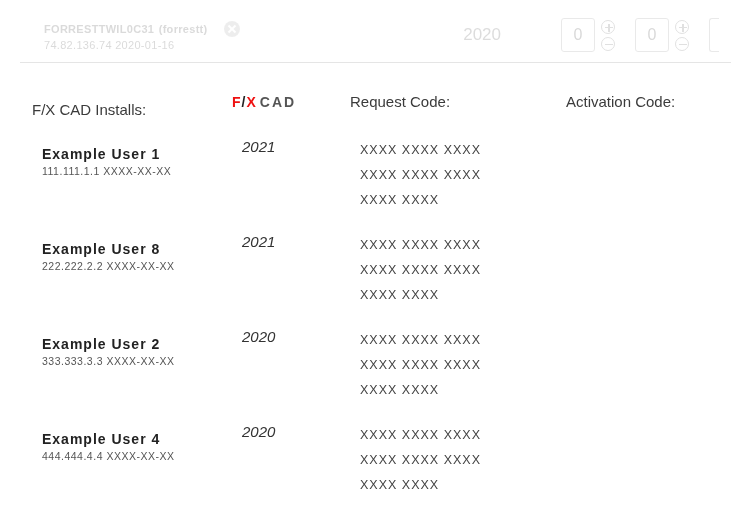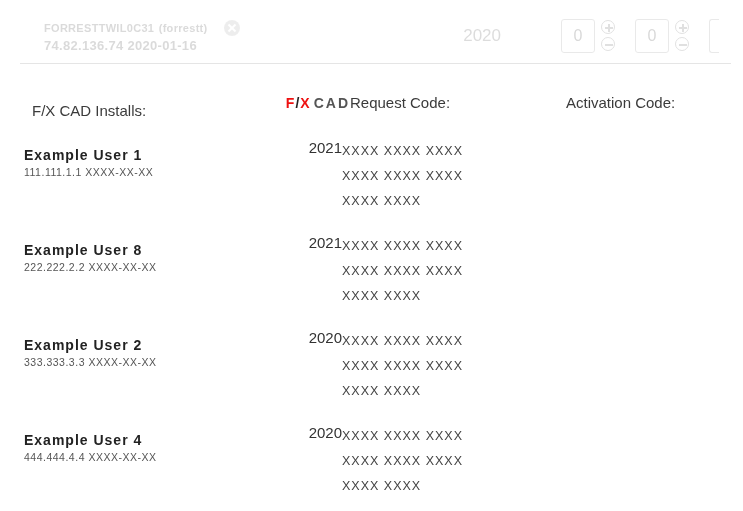--- a/index.html
+++ b/index.html
@@ -21,25 +21,24 @@
   }
   .faded-left { flex: 0 0 auto; }
   .faded-title {
     font-weight: 700;
     font-size: 11px;
     color: #6e6e6e;
     letter-spacing: 0.3px;
   }
   .faded-paren { font-weight: 700; }
   .faded-sub {
-    font-size: 13px;
+    font-size: 11px;
     color: #6e6e6e;
     letter-spacing: 0.3px;
     margin-top: 2px;
-    font-weight: bold;
   }
   .close-icon {
     display: inline-block;
     width: 16px; height: 16px;
     border-radius: 50%;
     background: #bbb;
     position: relative;
     margin-left: 12px;
     vertical-align: middle;
   }
@@ -109,21 +108,21 @@
 
   
   .content {
     padding: 30px 0 0 0;
   }
   .row {
     display: flex;
     padding: 0 0 0 32px;
   }
   .col-installs { width: 200px; margin-top: 8px; }
-  .col-mid      { width: 118px; text-align: right; }
+  .col-mid      { width: 118px; text-align: left; }
   .col-req      { width: 178px; }
   .col-act      { flex: 1; margin-left: 38px; }
 
   .head-text {
     font-size: 15px;
     color: #3b3b3b;
     font-weight: 400;
   }
   .fx-logo {
     font-size: 14px;
@@ -131,37 +130,38 @@
     letter-spacing: 1px;
     color: #222;
   }
   .fx-logo .f { color: #e11; }
   .fx-logo .slash { color: #222; }
   .fx-logo .x { color: #e11; }
   .fx-logo .cad { font-weight: 600; letter-spacing: 2px; margin-left: 3px; color:#555;}
 
   .user-block {
     display: flex;
-    padding: 20px 0 0 24px;
+    padding: 20px 0 0 42px;
   }
   .user-name {
     font-weight: 700;
     font-size: 14px;
     letter-spacing: 1px;
     color: #222;
   }
   .user-meta {
     font-size: 10.5px;
     color: #555;
     letter-spacing: 0.5px;
     margin-top: 3px;
   }
   .year-val {
     font-size: 15px;
     color: #333;
+    font-style: italic;
   }
   .req-text {
     font-size: 12.5px;
     color: #444;
     letter-spacing: 1px;
     line-height: 2;
   }
   .req-text span { display: block; }
 </style>
 </head>

